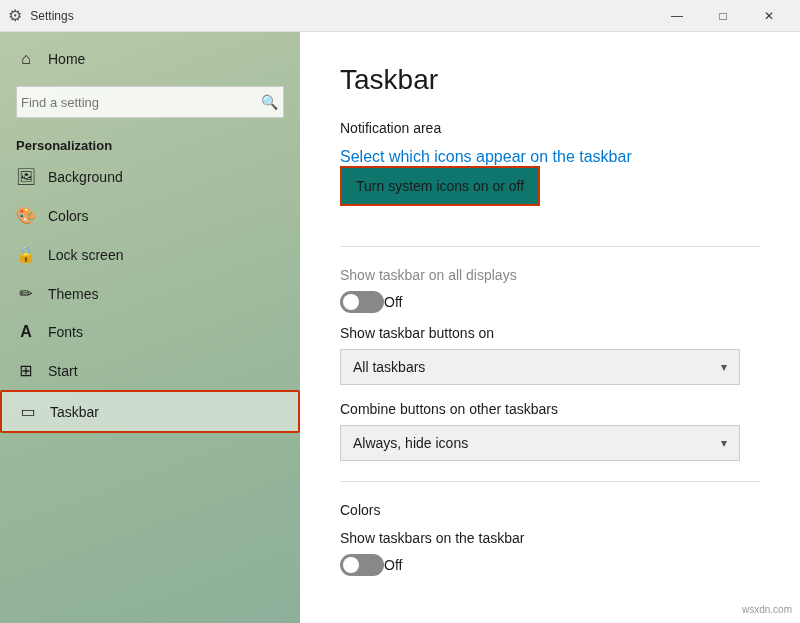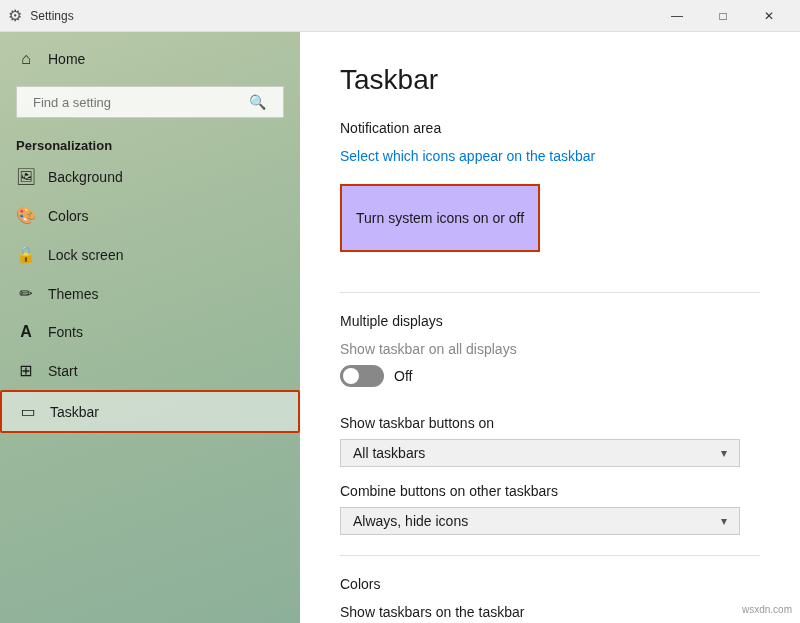--- a/index.html
+++ b/index.html
@@ -70,21 +70,21 @@
       overflow: hidden;
     }
 
     .sidebar-search {
       margin: 8px 16px;
       display: flex;
       align-items: center;
       background: rgba(255,255,255,0.85);
       border: 1px solid #ccc;
       height: 32px;
-      padding: 0 16px;
+      padding: 0 4px;
     }
     .sidebar-search input {
       border: none;
       background: transparent;
       outline: none;
       flex: 1;
       font-size: 13px;
       color: #333;
     }
     .sidebar-search-icon {
@@ -141,34 +141,34 @@
       font-size: 14px;
       font-weight: 400;
       color: #1a1a1a;
       margin-bottom: 12px;
     }
 
     .link-blue {
       color: #0078d4;
       cursor: pointer;
       text-decoration: none;
-      font-size: 14px;
+      font-size: 16px;
       display: block;
-      margin-bottom: 20px;
+      margin-bottom: 0;
     }
 
     .highlighted-item {
       border: 2px solid #cc3300;
-      padding: 24px 14px;
+      padding: 10px 14px;
       display: inline-block;
       margin-bottom: 20px;
       cursor: pointer;
       font-size: 14px;
       color: #1a1a1a;
-      background: #c4b5fd;
+      background: #0f766e;
     }
 
     .divider {
       border: none;
       border-top: 1px solid #e0e0e0;
       margin: 20px 0;
     }
 
     .setting-row {
       margin-bottom: 16px;
@@ -180,21 +180,20 @@
     }
     .setting-label.dark {
       color: #1a1a1a;
       font-weight: 400;
     }
 
     
     .toggle-row {
       display: flex;
       align-items: center;
-      gap: 10px;
       margin-bottom: 4px;
     }
     .toggle {
       width: 44px;
       height: 22px;
       border-radius: 11px;
       background: #888;
       position: relative;
       cursor: pointer;
       flex-shrink: 0;
@@ -211,21 +210,21 @@
     .toggle.off .toggle-thumb { left: 3px; }
     .toggle-text {
       font-size: 14px;
       color: #1a1a1a;
     }
 
     
     .dropdown {
       width: 100%;
       max-width: 400px;
-      height: 28px;
+      height: 36px;
       border: 1px solid #ccc;
       background: #f0f0f0;
       display: flex;
       align-items: center;
       justify-content: space-between;
       padding: 0 12px;
       cursor: pointer;
       margin-bottom: 16px;
     }
     .dropdown-text { font-size: 14px; color: #1a1a1a; }
@@ -308,31 +307,30 @@
 
     <div class="setting-row">
       <h2 class="section-title">Notification area</h2>
       <a class="link-blue">Select which icons appear on the taskbar</a>
       <div class="highlighted-item">Turn system icons on or off</div>
     </div>
 
     <hr class="divider">
 
     <div class="setting-row">
-      <h2 class="section-title">Multiple displays</h2>
 
       <div class="setting-label">Show taskbar on all displays</div>
       <div class="toggle-row">
         <div class="toggle off">
           <div class="toggle-thumb"></div>
         </div>
         <span class="toggle-text">Off</span>
       </div>
 
-      <div style="margin-top:28px;">
+      <div style="margin-top:12px;">
         <div class="setting-label dark">Show taskbar buttons on</div>
         <div class="dropdown">
           <span class="dropdown-text">All taskbars</span>
           <span class="dropdown-arrow">▾</span>
         </div>
       </div>
 
       <div style="margin-top:4px;">
         <div class="setting-label dark">Combine buttons on other taskbars</div>
         <div class="dropdown">

